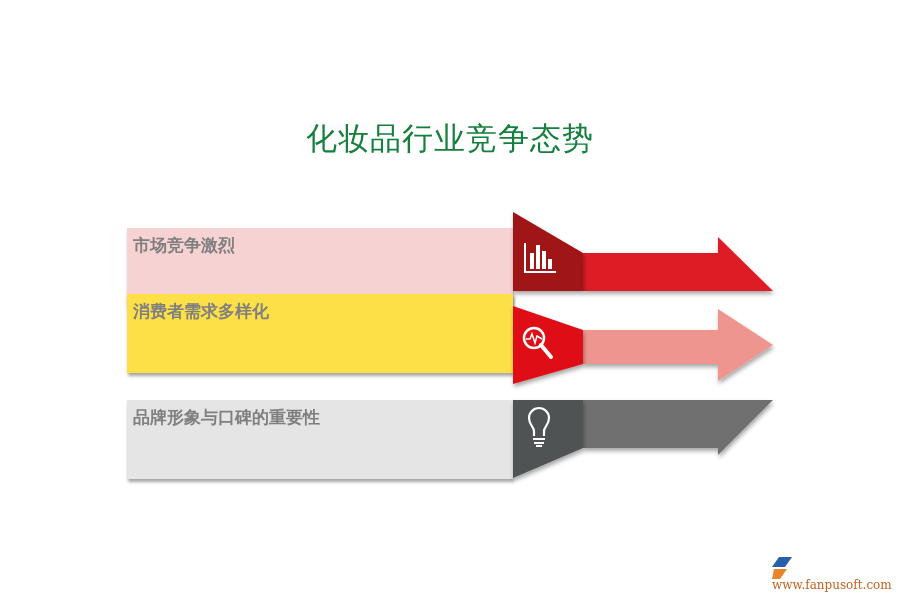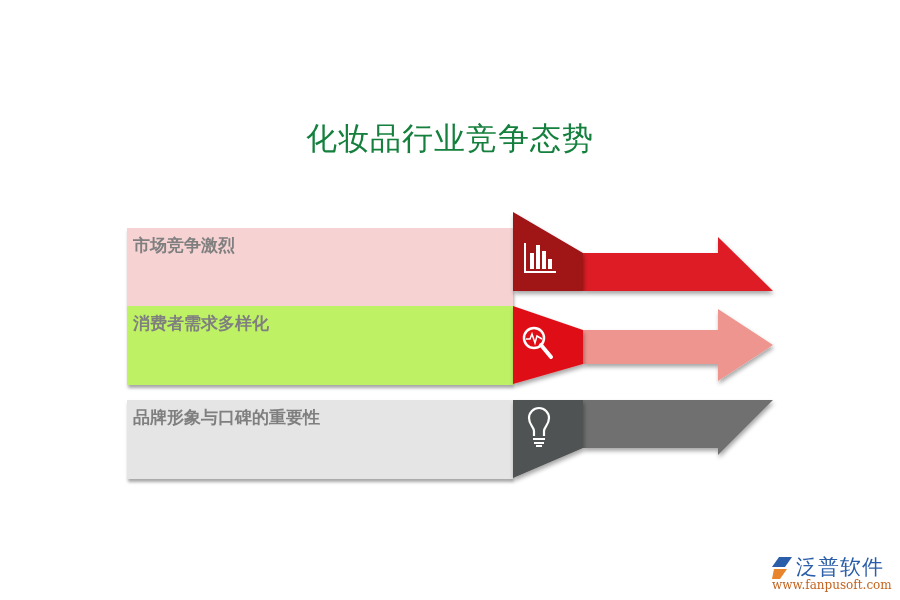--- a/index.html
+++ b/index.html
@@ -17,21 +17,21 @@
                font-family:"DejaVu Serif", serif; }
 </style>
 </head>
 <body>
 
 <div class="title">化妆品行业竞争态势</div>
 
 <div class="box" style="top:212px;background:#f6d2d3;margin-top:16px;">
   <span class="label">市场竞争激烈</span>
 </div>
-<div class="box" style="top:306px;background:#bef264;">
+<div class="box" style="top:294px;background:#fde047;">
   <span class="label">消费者需求多样化</span>
 </div>
 <div class="box" style="top:400px;background:#e5e5e5;">
   <span class="label">品牌形象与口碑的重要性</span>
 </div>
 
 <svg class="shape" width="900" height="600" viewBox="0 0 900 600">
   <defs>
     <filter id="sh" x="-10%" y="-10%" width="130%" height="140%">
       <feDropShadow dx="1" dy="3" stdDeviation="2" flood-color="#000" flood-opacity="0.35"></feDropShadow>
@@ -71,15 +71,14 @@
     <line x1="534" y1="443" x2="544" y2="443" stroke-width="2"></line>
     <line x1="536" y1="446" x2="542" y2="446" stroke-width="2"></line>
   </g>
 </svg>
 
 <div class="logo">
   <svg width="26" height="24" style="position:absolute;left:0;top:2px;">
     <polygon points="2,12 9,2 22,2 15,12" fill="#2b5ea8"></polygon>
     <polygon points="4,14 17,14 10,24 2,24" fill="#e8842c"></polygon>
   </svg>
-  <span class="brand">泛普软件</span>
   <span class="url">www.fanpusoft.com</span>
 </div>
 
 </body></html>

